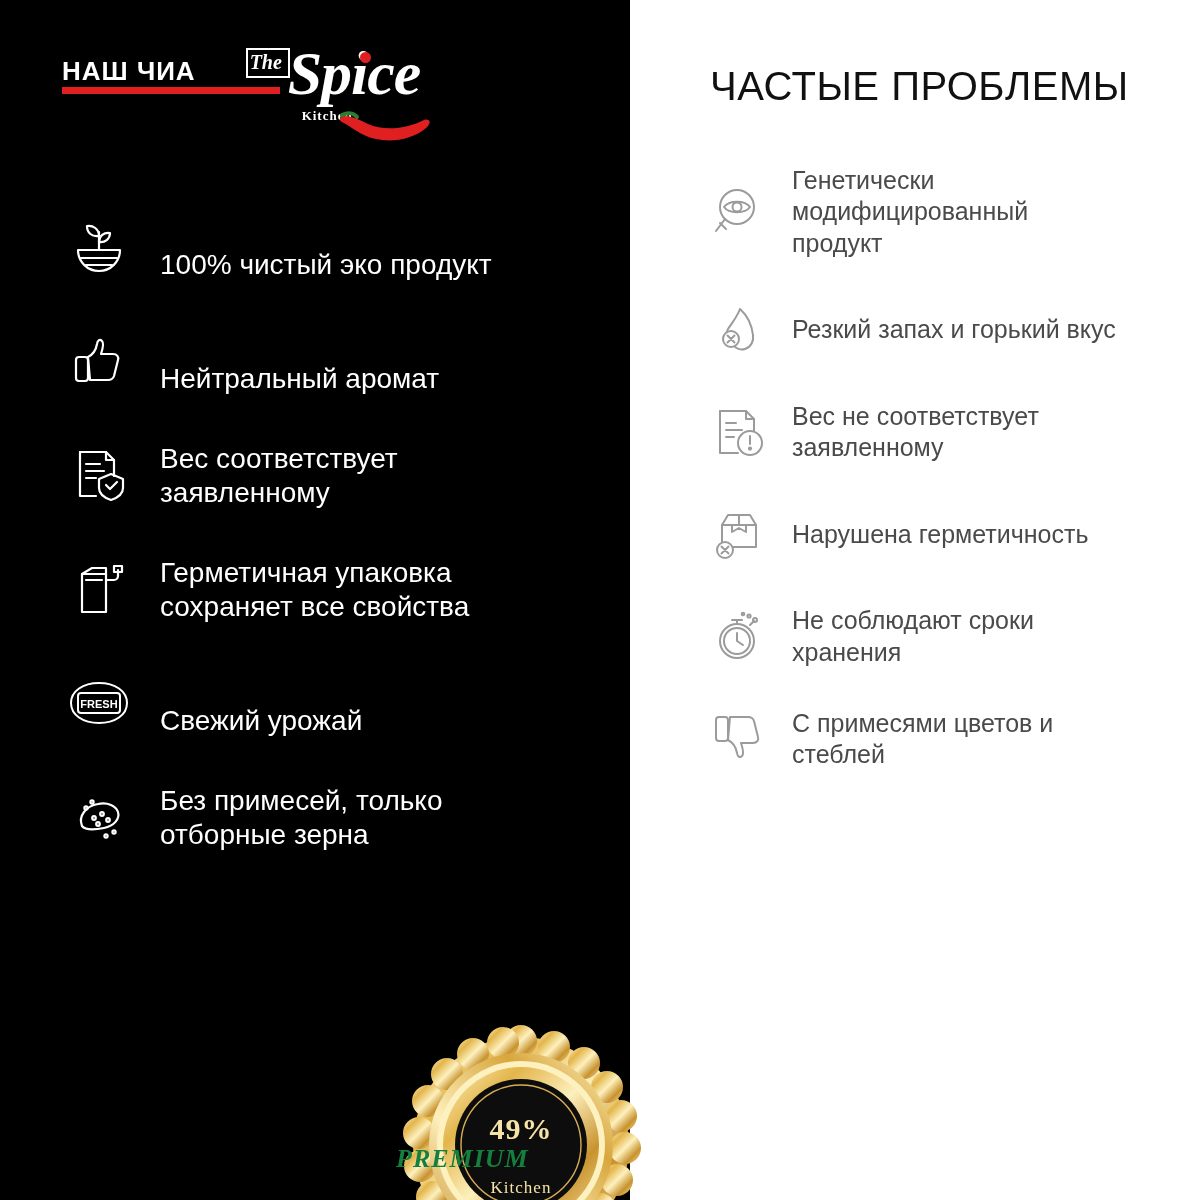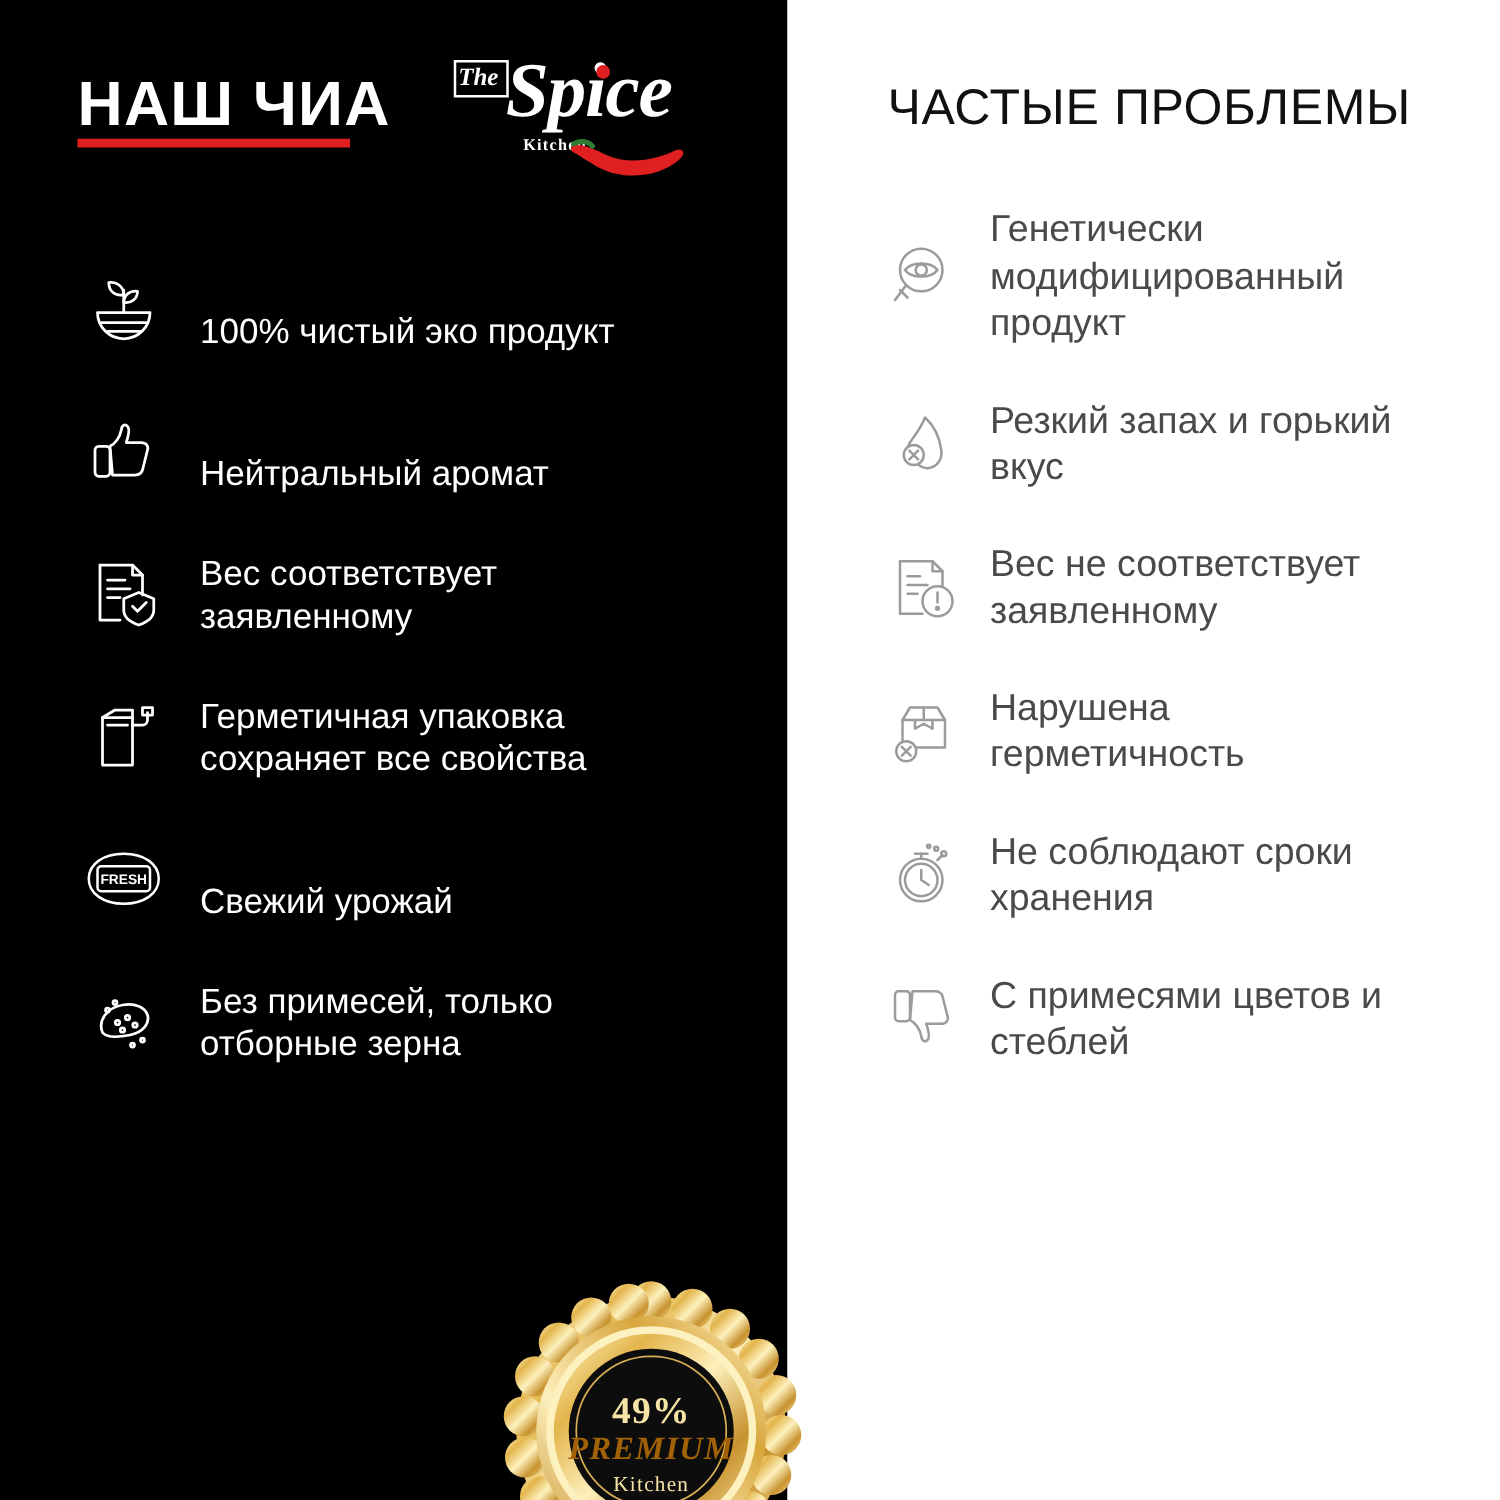--- a/index.html
+++ b/index.html
@@ -34,21 +34,21 @@
     align-items: flex-start;
     padding: 18px 0 0 62px;
     gap: 46px;
   }
   .brand-ours {
     position: relative;
     padding-bottom: 10px;
   }
   .brand-ours .txt {
     color: #ffffff;
-    font-size: 50px;
+    font-size: 26px;
     font-weight: bold;
     letter-spacing: 1px;
     line-height: 1;
     font-family: "Liberation Sans", sans-serif;
   }
   .brand-ours .underline {
     position: absolute;
     left: 0;
     bottom: 0;
     width: 218px;
@@ -179,21 +179,21 @@
   .r-icon {
     width: 62px;
     min-width: 62px;
     height: 62px;
     display: flex;
     align-items: center;
     justify-content: center;
   }
   .r-text {
     color: #4a4a4a;
-    font-size: 30px;
+    font-size: 25px;
     line-height: 1.25;
     font-family: "Liberation Sans", sans-serif;
     max-width: 330px;
   }
   
   .badge {
     position: absolute;
     left: 396px;
     top: 1020px;
     width: 250px;
@@ -209,26 +209,25 @@
     font-weight: bold;
     font-size: 30px;
     color: #f6e3a6;
     letter-spacing: 1px;
   }
   .badge .b-txt-prem {
     position: absolute;
     left: 0;
     right: 0;
     top: 124px;
-    text-align: center;
     font-family: "Liberation Serif", serif;
     font-weight: bold;
     font-style: italic;
     font-size: 26px;
-    color: #a16207;
+    color: #15803d;
     letter-spacing: 1px;
   }
   .badge .b-txt-qual {
     position: absolute;
     left: 0;
     right: 0;
     top: 158px;
     text-align: center;
     font-family: "Liberation Serif", serif;
     font-size: 17px;

